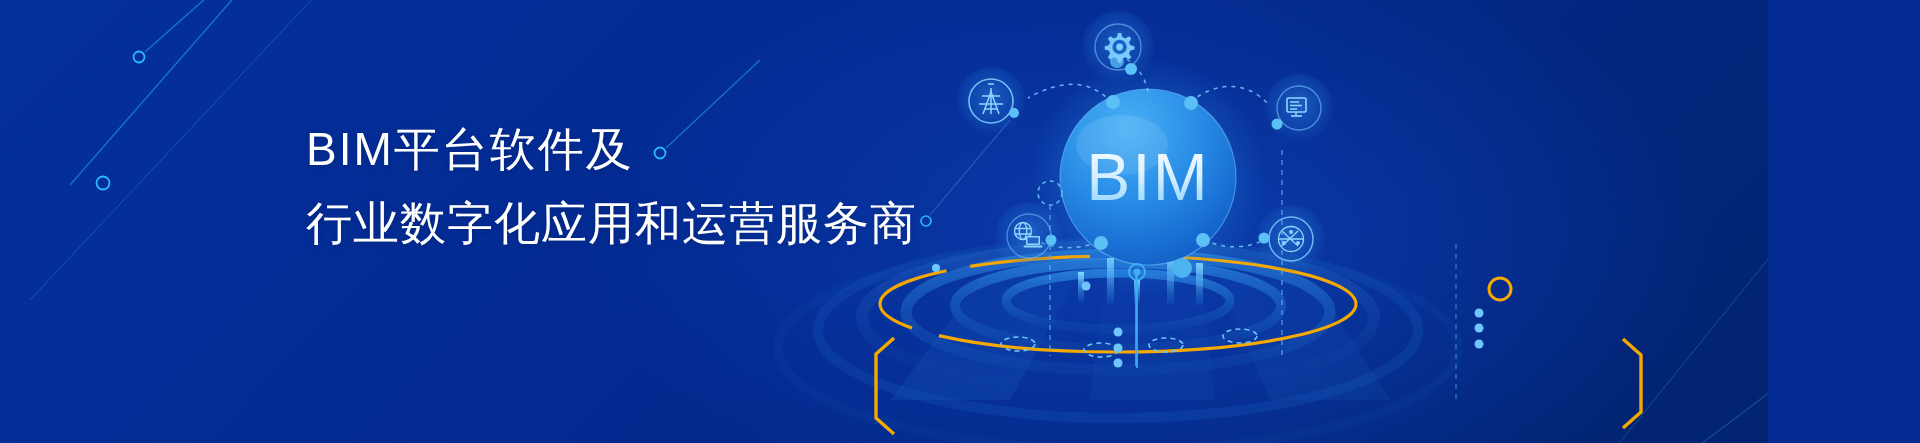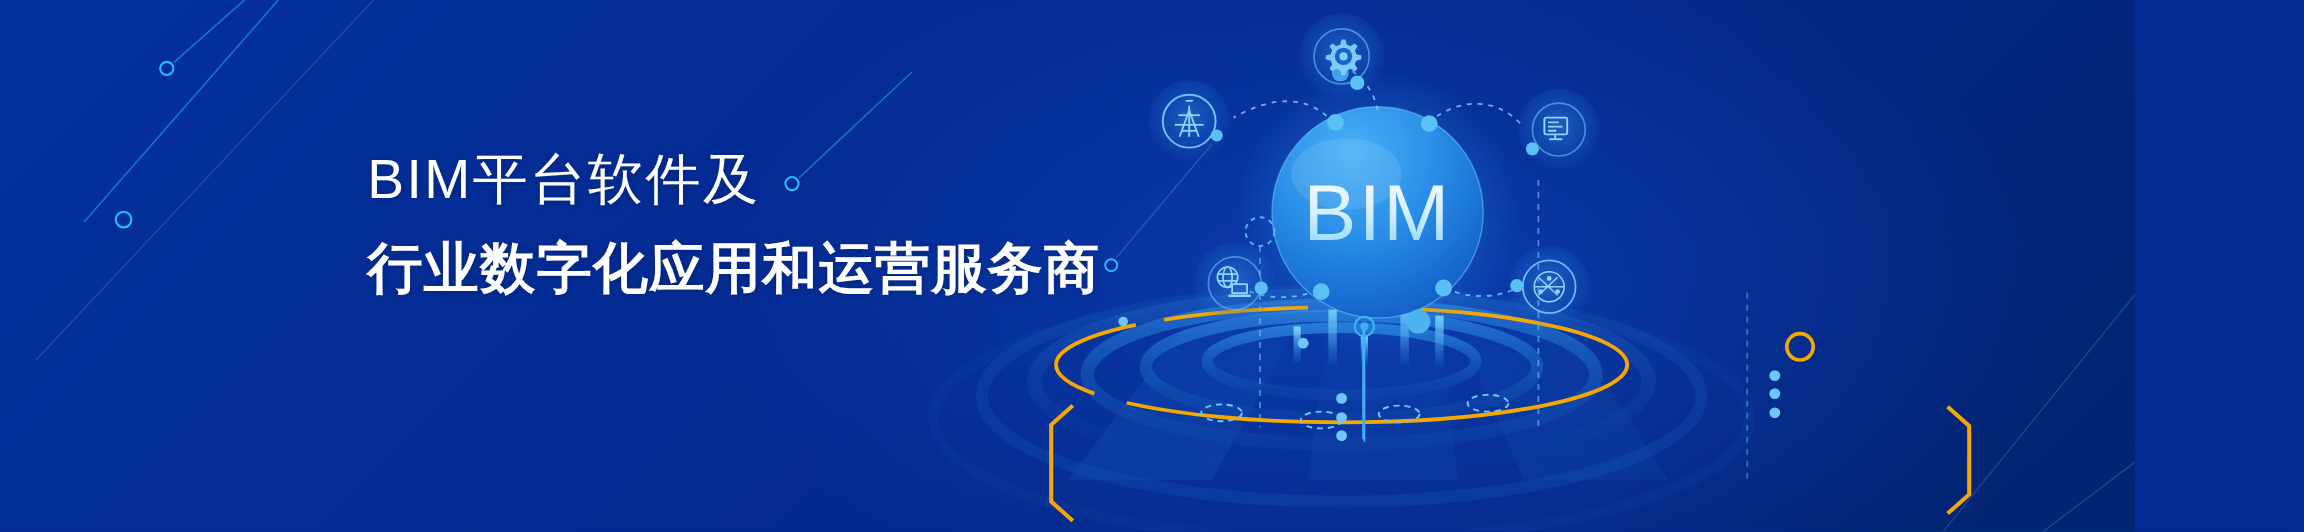--- a/index.html
+++ b/index.html
@@ -6,37 +6,36 @@
   body{
     width:1920px;height:443px;overflow:hidden;
     background:#032a91;
     font-family:"Liberation Sans","DejaVu Sans",sans-serif;
   }
   .banner{
     position:relative;width:1768px;height:443px;overflow:hidden;
     background:
       radial-gradient(ellipse 900px 500px at 1150px 240px, #0b3bad 0%, rgba(11,59,173,0) 62%),
       linear-gradient(135deg,#04309c 0%,#032a91 45%,#02236f 100%);
-    padding-left: 11px;
   }
   .layer{position:absolute;left:0;top:0;width:1920px;height:443px;}
   .layer svg{display:block;}
 
   
   .headline{
     position:absolute;left:306px;top:112px;
     color:#ffffff;
     font-size:46px;
     line-height:74px;
     letter-spacing:2px;
     font-weight:400;
     white-space:nowrap;
     text-shadow:0 1px 6px rgba(0,0,0,.18);
   }
-  .headline .l2{letter-spacing:1px;font-weight:bold;}
+  .headline .l2{letter-spacing:1px;}
 </style>
 </head>
 <body>
 
 <div class="banner">
 
   <div class="layer">
     <svg width="1920" height="443" viewBox="0 0 1920 443" xmlns="http://www.w3.org/2000/svg">
       <defs>
         <linearGradient id="gDiag" x1="0" y1="0" x2="1" y2="1">

